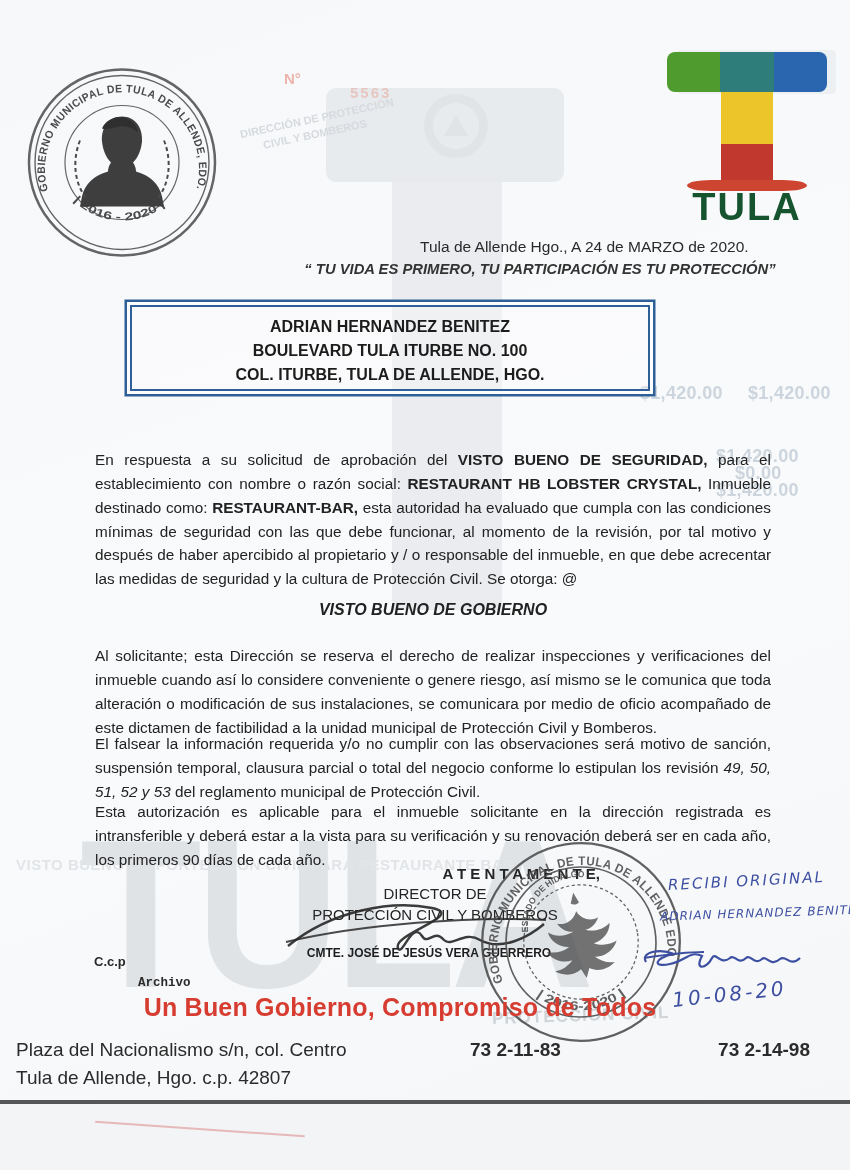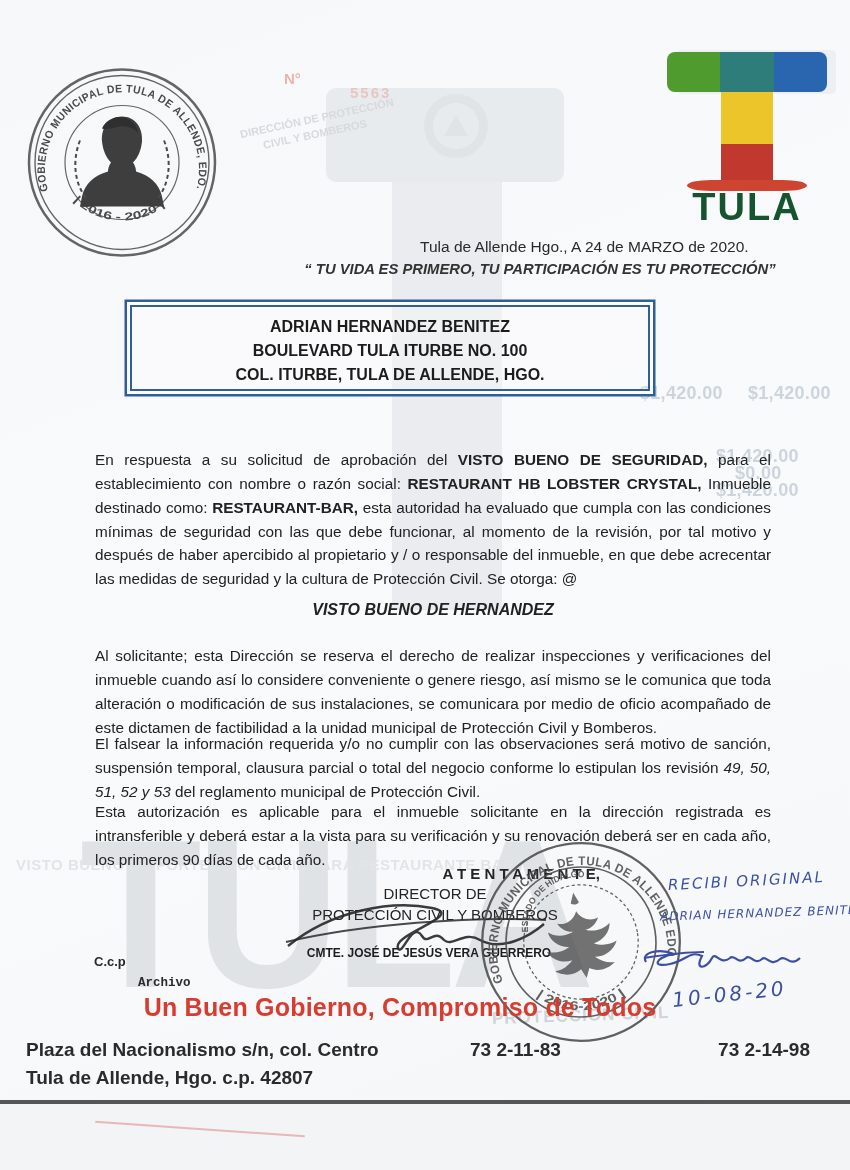--- a/index.html
+++ b/index.html
@@ -75,21 +75,21 @@
   .slogan{left:100px;top:993px;width:600px;text-align:center;font-size:25px;font-weight:700;color:#d73c31;letter-spacing:.2px;}
 
   
   .hand{font-family:"DejaVu Sans", sans-serif;font-style:italic;color:#3d4fa1;}
   .hw1{left:668px;top:872px;font-size:15px;letter-spacing:2px;transform:rotate(-3deg);}
   .hw2{left:660px;top:906px;font-size:12px;letter-spacing:1px;transform:rotate(-2deg);white-space:nowrap;}
   .hw-sig{left:640px;top:928px;width:180px;height:56px;}
   .hw3{left:672px;top:982px;font-size:20px;letter-spacing:3px;transform:rotate(-6deg);}
 
   
-  .footer-left{left:26px;top:1036px;font-size:19px;font-weight:700;color:#2b2b2b;line-height:1.45;}
+  .footer-left{left:16px;top:1036px;font-size:19px;font-weight:400;color:#2b2b2b;line-height:1.45;}
   .footer-right{left:470px;top:1036px;width:340px;font-size:19px;font-weight:600;color:#2b2b2b;line-height:1.45;text-align:right;}
   .phones2{display:flex;justify-content:space-between;}
   .scan-edge{left:0;top:1100px;width:850px;height:4px;background:#565656;}
   .scan-below{left:0;top:1104px;width:850px;height:66px;background:#f3f4f5;}
   .scratch{left:95px;top:1128px;width:210px;height:1.5px;background:rgba(214,110,110,.45);transform:rotate(4deg);}
 </style>
 </head>
 <body>
 
 <div class="page">
@@ -160,21 +160,21 @@
   <div class="abs z2 recipient-box">
     <div>ADRIAN HERNANDEZ BENITEZ</div>
     <div>BOULEVARD TULA ITURBE NO. 100</div>
     <div>COL. ITURBE, TULA DE ALLENDE, HGO.</div>
   </div>
 
   <div class="abs z2 para p1">
     <span>En respuesta a su solicitud de aprobación del </span><span class="bold">VISTO BUENO  DE SEGURIDAD,</span><span> para el establecimiento con nombre o razón social: </span><span class="bold">RESTAURANT HB LOBSTER CRYSTAL,</span><span> Inmueble destinado como: </span><span class="bold">RESTAURANT-BAR,</span><span> esta autoridad ha evaluado que cumpla con las condiciones mínimas de seguridad con las  que debe funcionar, al momento de la revisión, por tal motivo y después de haber apercibido al propietario y / o responsable del inmueble, en que debe acrecentar las medidas de seguridad y la cultura de Protección Civil. Se otorga:  @</span>
   </div>
 
-  <div class="abs z2 doc-title">VISTO BUENO DE HERNANDEZ</div>
+  <div class="abs z2 doc-title">VISTO BUENO DE GOBIERNO</div>
 
   <div class="abs z2 para p2">Al solicitante; esta Dirección se reserva el derecho de realizar inspecciones y verificaciones del inmueble cuando así lo considere conveniente o genere riesgo, así mismo se le comunica que toda alteración o modificación de sus instalaciones, se comunicara por medio de oficio acompañado de este dictamen de factibilidad a la unidad municipal de Protección Civil y Bomberos.</div>
 
   <div class="abs z2 para p3">
     <span>El  falsear la información requerida y/o no cumplir con las observaciones será motivo de sanción, suspensión temporal, clausura parcial o total del negocio conforme lo estipulan los revisión </span><span class="ital">49, 50, 51, 52 y 53</span><span> del reglamento municipal de Protección Civil.</span>
   </div>
 
   <div class="abs z2 para p4">Esta autorización es aplicable para el inmueble solicitante en la dirección registrada es intransferible y deberá estar a la vista para su verificación y su  renovación deberá ser en cada año, los primeros 90 días de cada año.</div>
 
   <div class="abs z2 sig-block">

